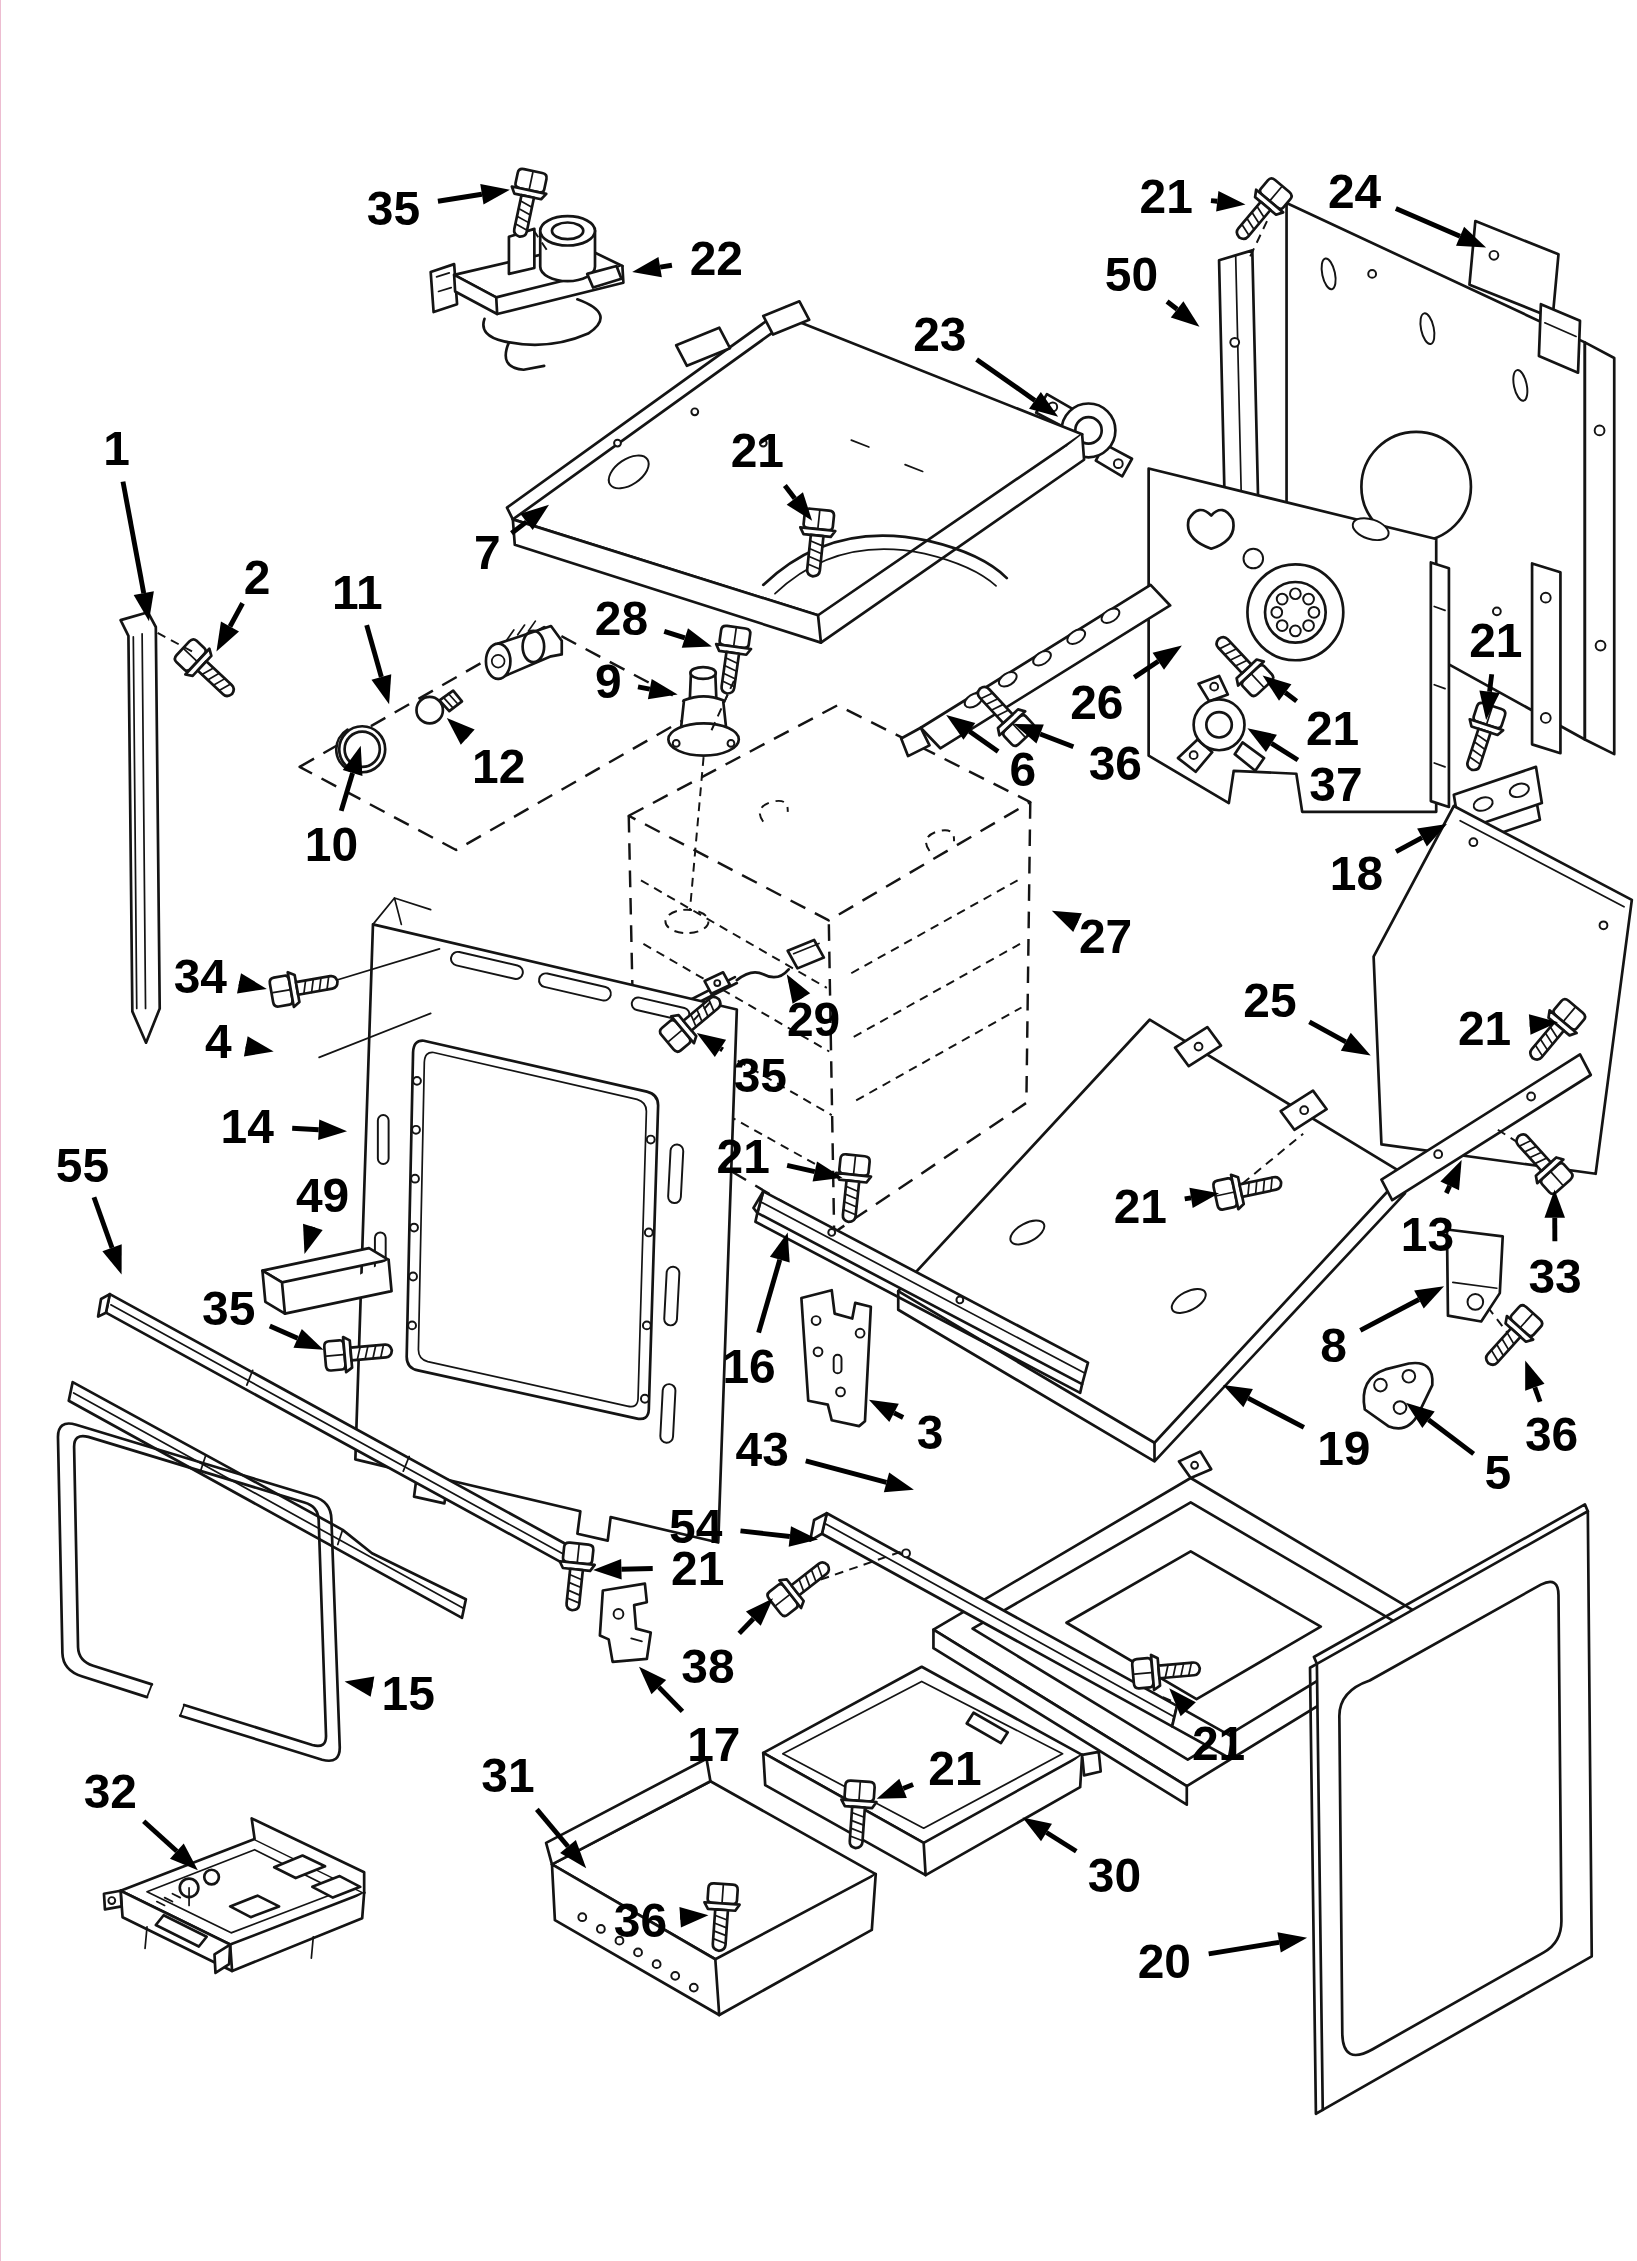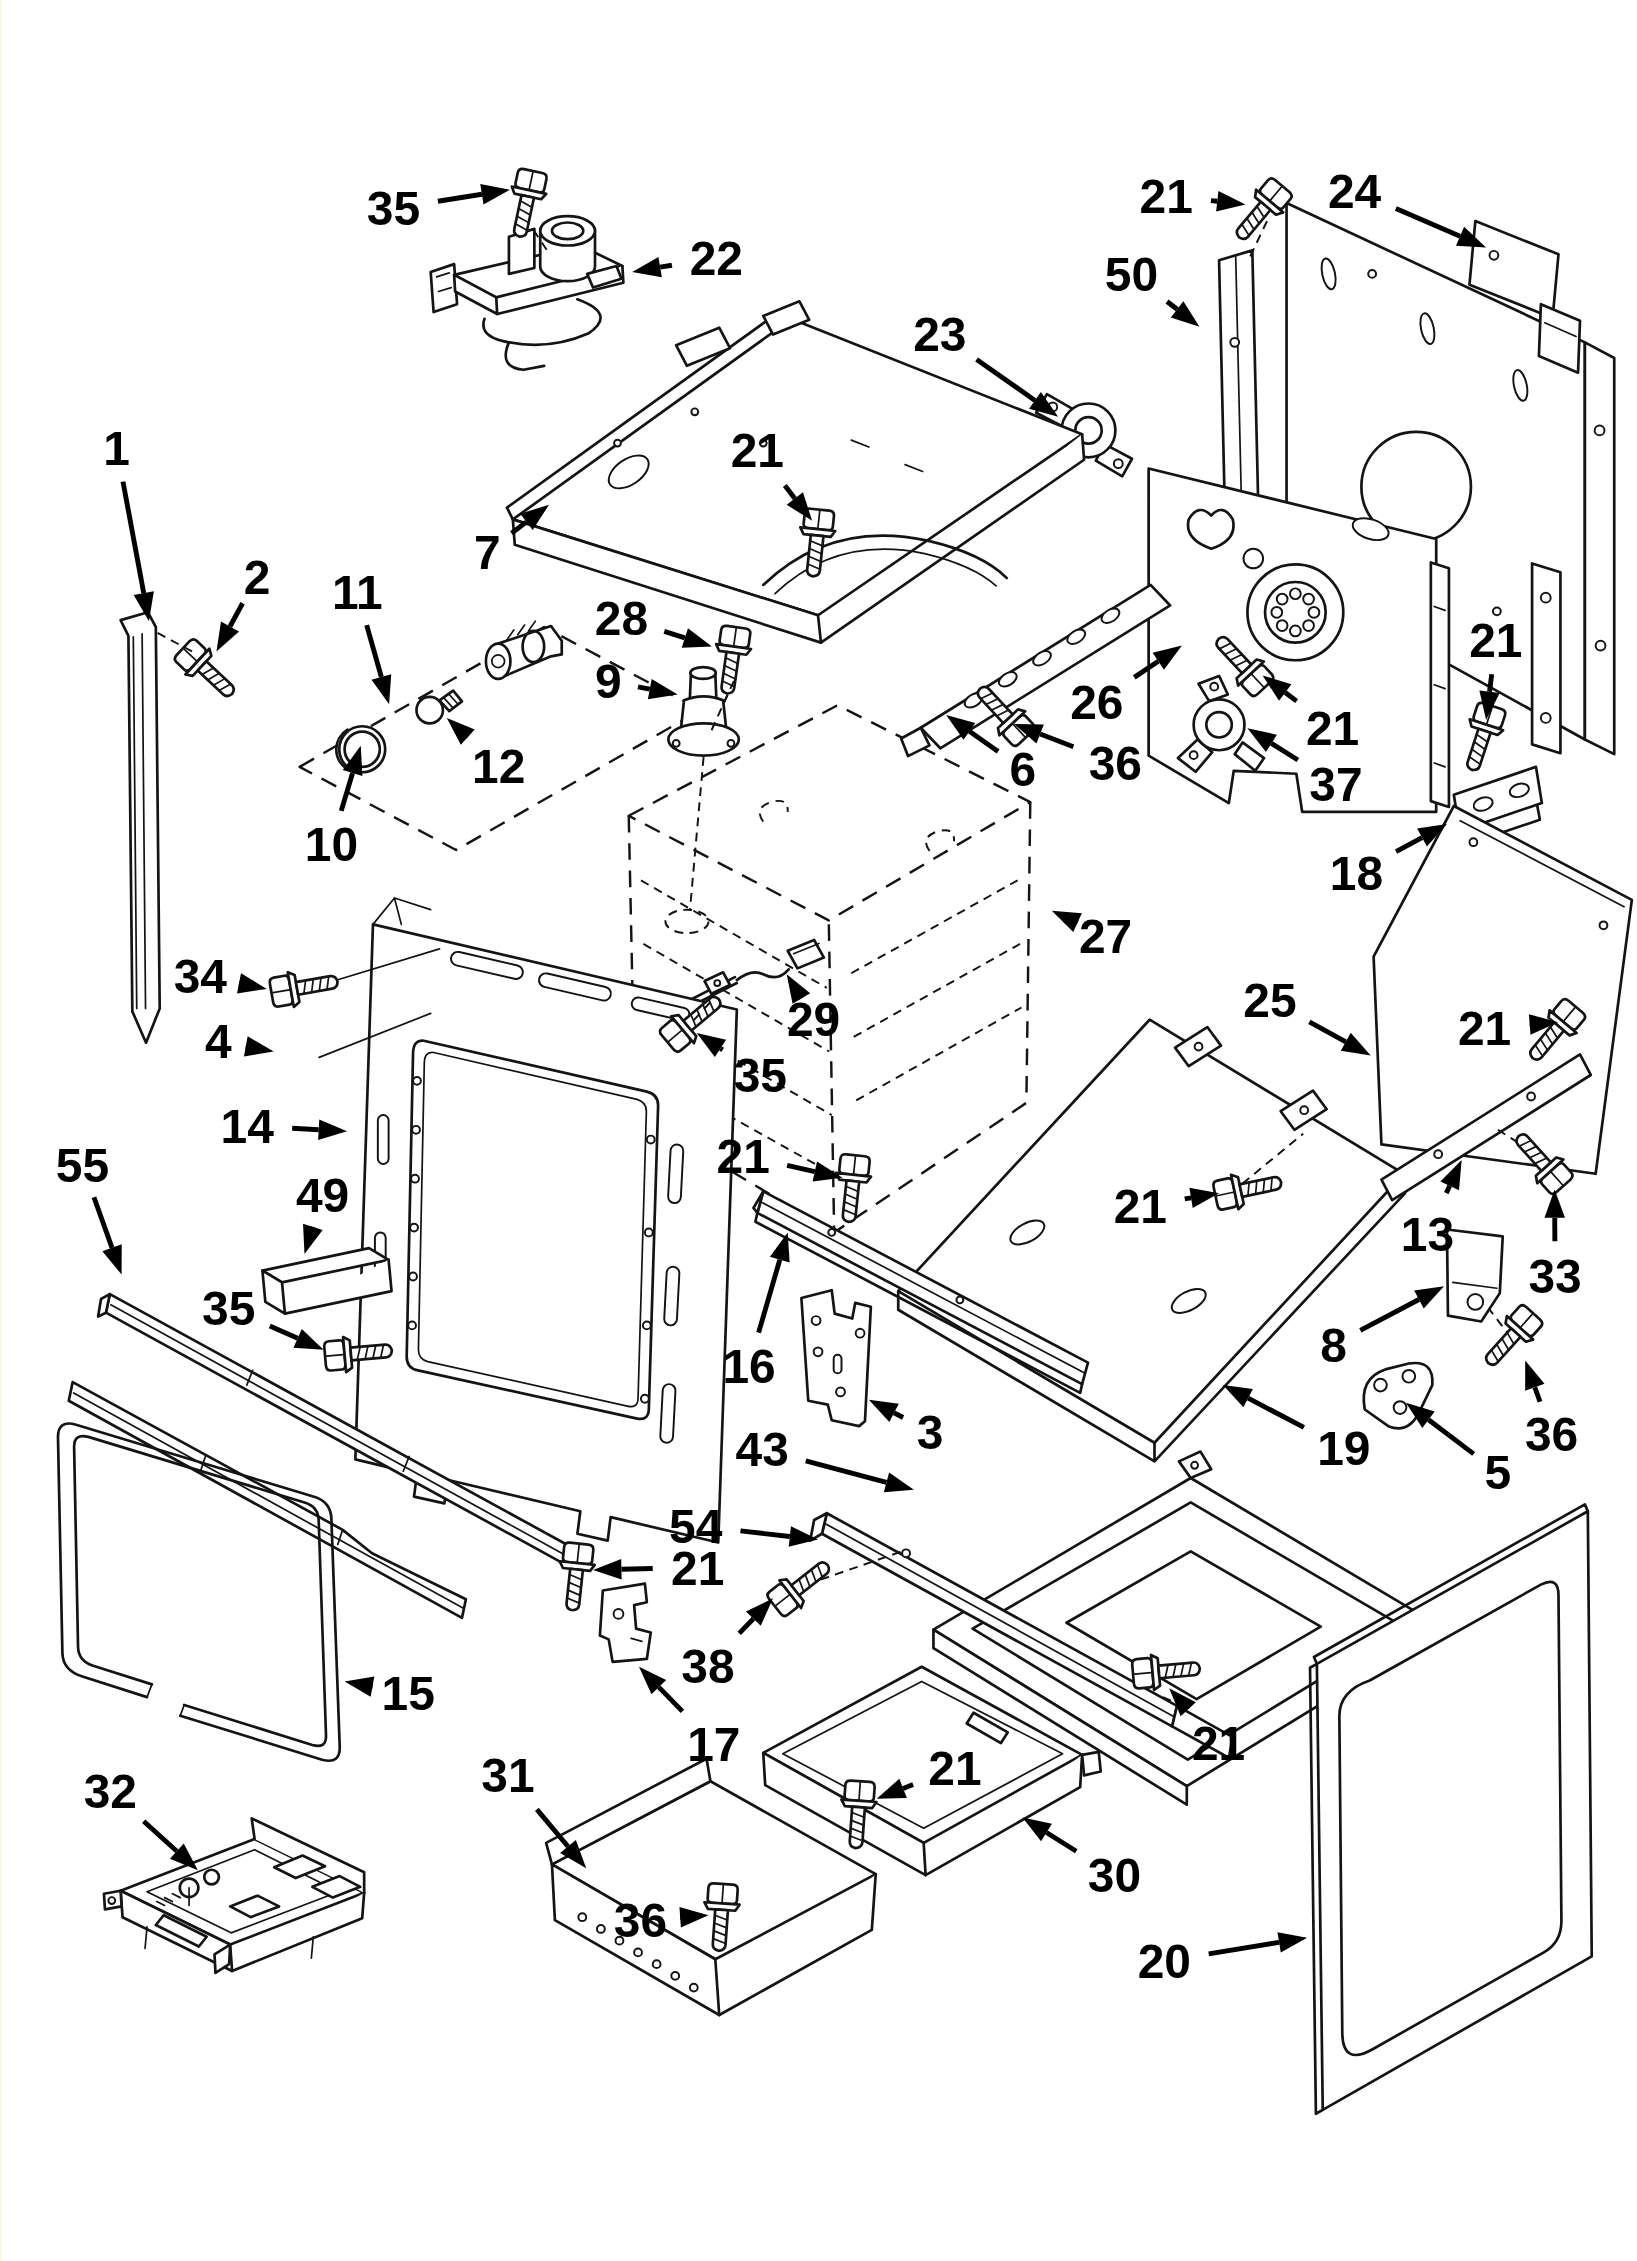--- a/index.html
+++ b/index.html
@@ -1,16 +1,16 @@
 <!DOCTYPE html>
 <html style="font-size:7.8px"><head>
 <meta charset="utf-8">
 <style>
   html,body{margin:0;padding:0;background:#fff;}
-  .stage{position:relative;width:1638px;height:2261px;background:#fde047;overflow:hidden;}
+  .stage{position:relative;width:1638px;height:2261px;background:#be185d;overflow:hidden;}
   svg{position:absolute;left:0;top:0;}
   .p{fill:#fff;stroke:#141414;stroke-width:5.5;stroke-linejoin:round;stroke-linecap:round;}
   .l{fill:none;stroke:#141414;stroke-width:5.5;stroke-linejoin:round;stroke-linecap:round;}
   .t{fill:none;stroke:#141414;stroke-width:3.5;stroke-linejoin:round;stroke-linecap:round;}
   .d{fill:none;stroke:#141414;stroke-width:5;stroke-dasharray:34 22;stroke-linejoin:round;}
   .dd{fill:none;stroke:#141414;stroke-width:4;stroke-dasharray:18 13;}
   .hole{fill:#fff;stroke:#141414;stroke-width:4;}
   #callouts text{font:700 98px "Liberation Sans","DejaVu Sans",sans-serif;fill:#000;}
   #callouts line{stroke:#000;stroke-width:10;}
   #callouts polygon{fill:#000;stroke:none;}

